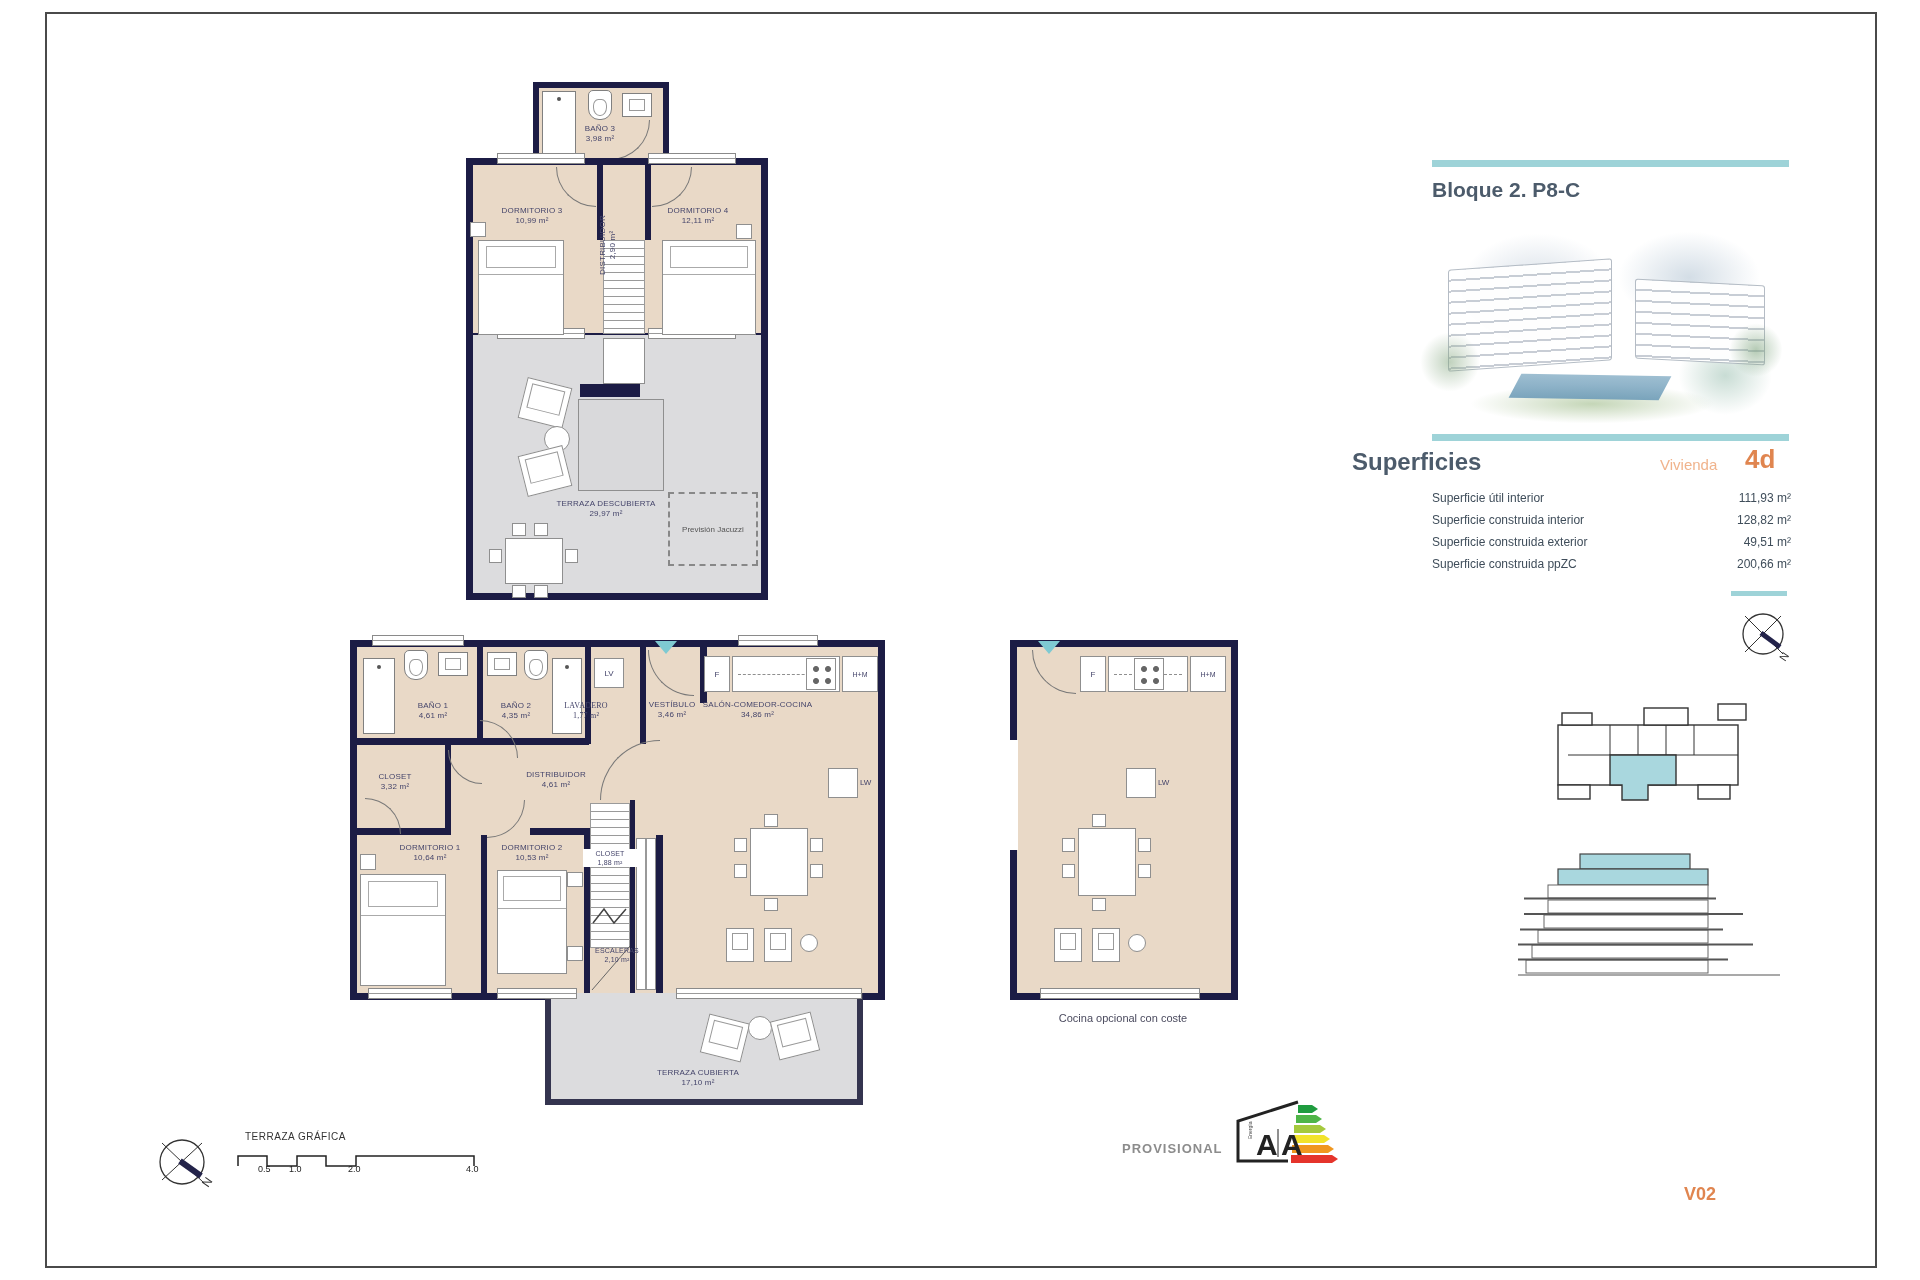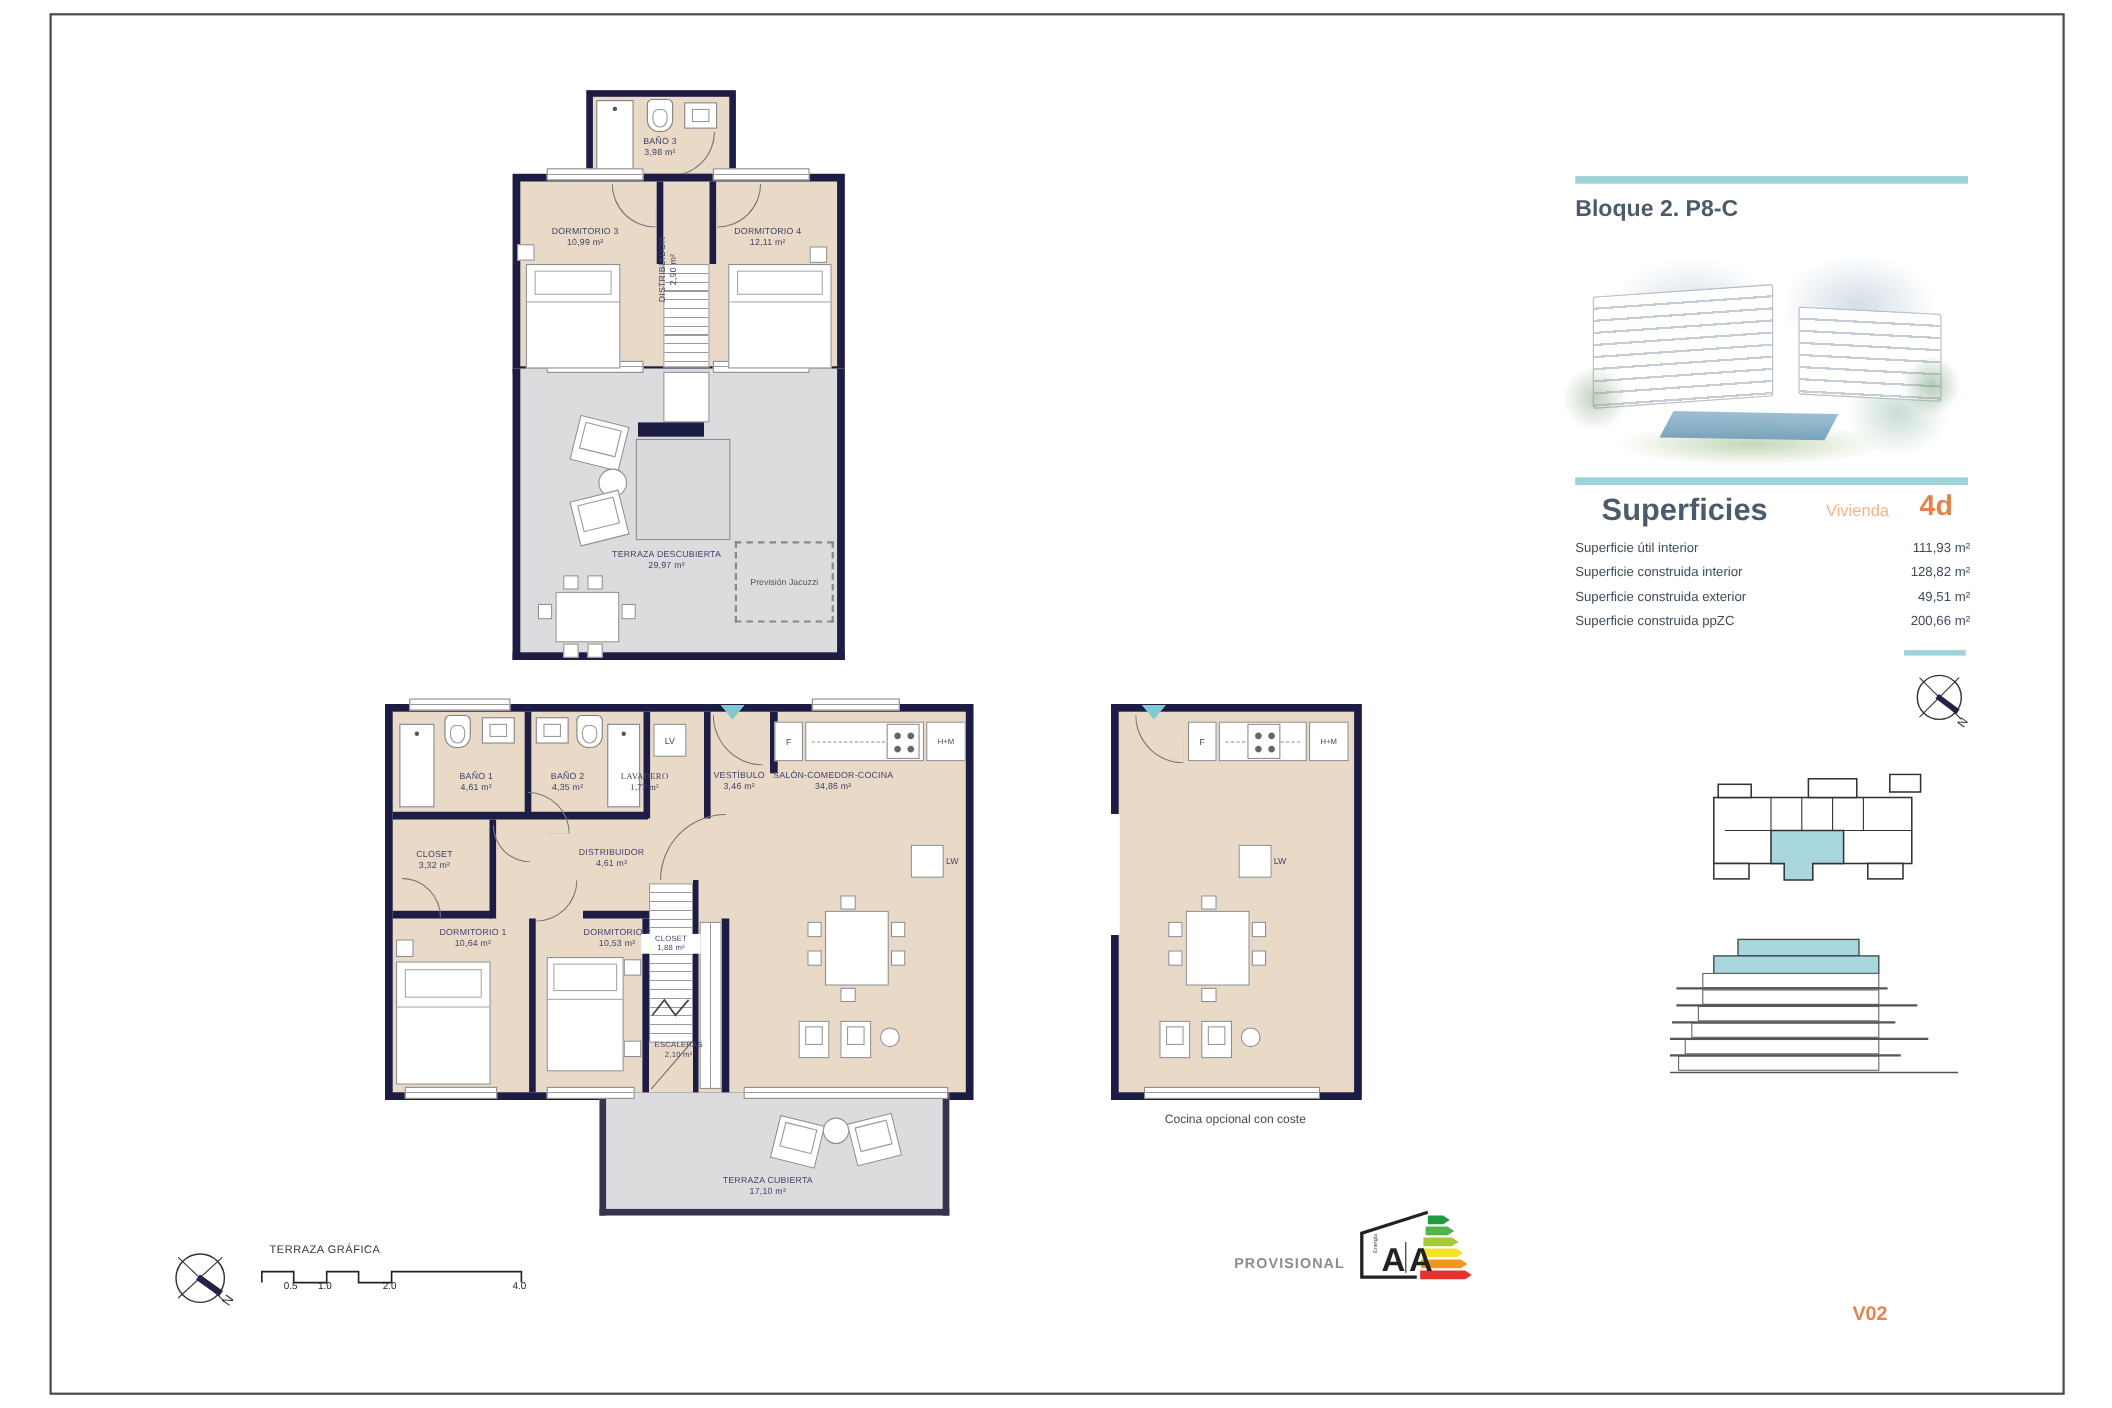--- a/index.html
+++ b/index.html
@@ -263,21 +263,21 @@
     <div>3,32 m²</div>
   </div>
   <div class="lbl" style="left:515px;top:770px;width:82px;">
     <div class="nm">DISTRIBUIDOR</div>
     <div>4,61 m²</div>
   </div>
   <div class="lbl" style="left:380px;top:843px;width:100px;">
     <div class="nm">DORMITORIO 1</div>
     <div>10,64 m²</div>
   </div>
-  <div class="lbl" style="left:482px;top:843px;width:100px;padding-left:29px;">
+  <div class="lbl" style="left:482px;top:843px;width:100px;">
     <div class="nm">DORMITORIO 2</div>
     <div>10,53 m²</div>
   </div>
   <div class="lbl" style="left:583px;top:849px;width:54px;background:#fff;font-size:7px;line-height:9px;">
     <div class="nm">CLOSET</div>
     <div>1,88 m²</div>
   </div>
   <div class="lbl" style="left:580px;top:946px;width:74px;font-size:7px;line-height:9px;">
     <div class="nm">ESCALERAS</div>
     <div>2,10 m²</div>
@@ -325,21 +325,21 @@
 
   <div class="render" style="left:1430px;top:212px;width:360px;height:218px;">
     <div class="bldg" style="left:18px;top:52px;width:162px;height:100px;transform:skewY(-4deg);"></div>
     <div class="bldg" style="left:205px;top:70px;width:128px;height:78px;transform:skewY(3deg);"></div>
     <div class="pool" style="left:85px;top:163px;width:150px;height:24px;"></div>
     <div class="blob" style="left:300px;top:110px;width:52px;height:56px;background:radial-gradient(circle,rgba(120,160,120,.55),transparent 70%);"></div>
     <div class="blob" style="left:-10px;top:120px;width:60px;height:60px;background:radial-gradient(circle,rgba(130,165,125,.5),transparent 70%);"></div>
   </div>
 
   <div class="tealbar" style="left:1432px;top:434px;width:357px;height:7px;"></div>
-  <div class="h-title" style="left:1456px;top:448px;font-size:28px;">Superficies</div>
+  <div class="h-title" style="left:1352px;top:448px;font-size:24px;">Superficies</div>
   <div class="abs" style="left:1660px;top:456px;font-size:15px;color:#f0b38c;">Vivienda</div>
   <div class="abs" style="left:1745px;top:444px;font-size:26px;font-weight:bold;color:#e0854f;">4d</div>
 
   <div class="abs" style="left:1432px;top:491px;width:359px;">
     <div class="srow">
       <span>Superficie útil interior</span>
       <span>111,93 m²</span>
     </div>
     <div class="srow">
       <span>Superficie construida interior</span>

